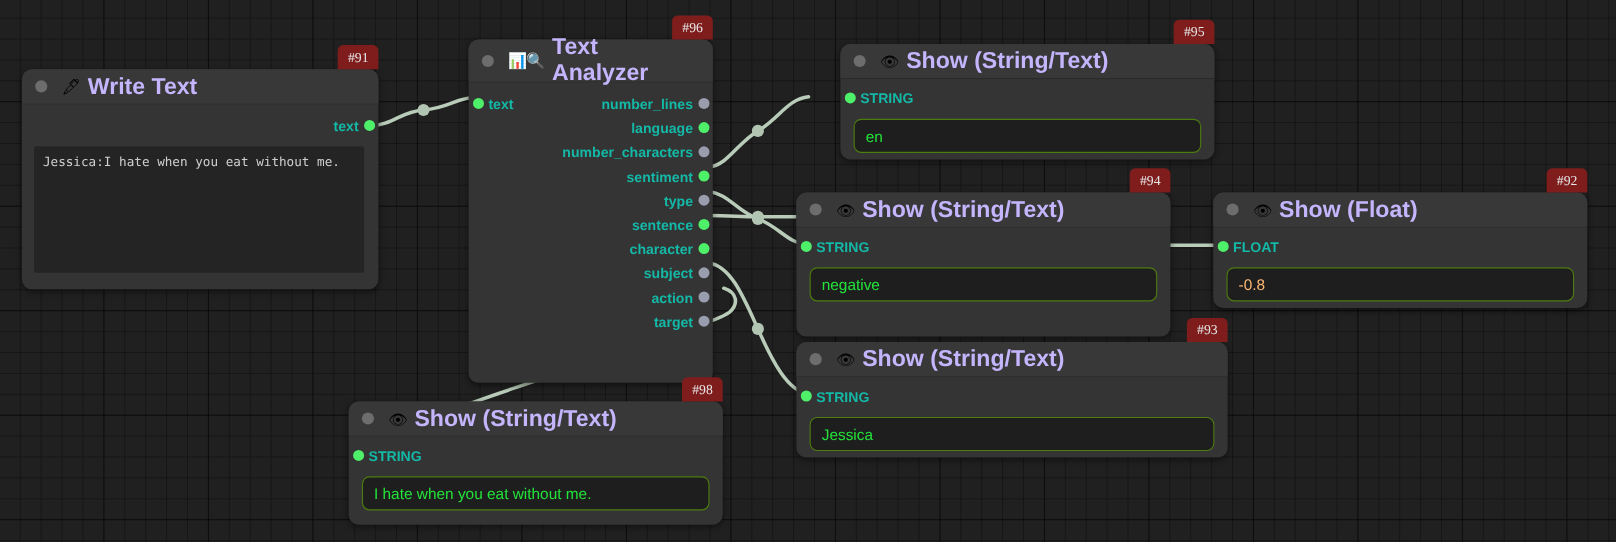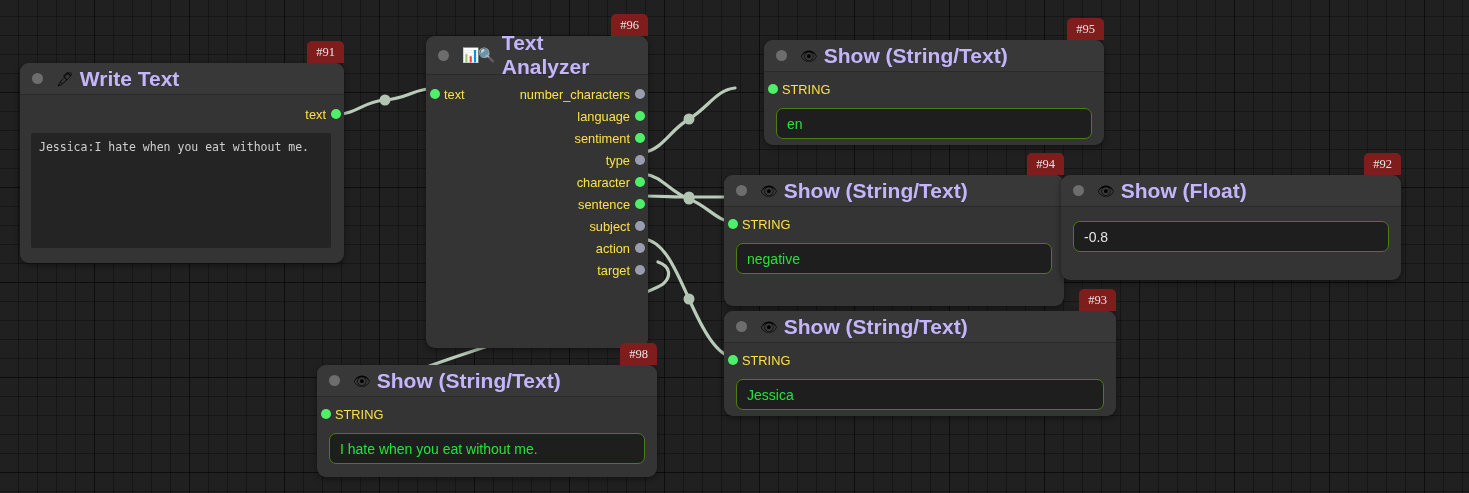--- a/index.html
+++ b/index.html
@@ -60,42 +60,42 @@
   .node-icon { font-size: 14px; margin-right: 7px; line-height: 1; letter-spacing: -1px; }
   .node-title-text { color: #c4b5fd; font-size: 21px; font-weight: bold; }
   .node-body { position: relative; padding: 0; }
   
   .port-row {
     display: flex; align-items: center;
     height: 22px; position: relative;
   }
   .port-row.out { justify-content: flex-end; padding-right: 18px; }
   .port-row.in { justify-content: flex-start; padding-left: 18px; }
-  .port-label { color: #fde047; font-size: 12.8px; white-space: nowrap; }
+  .port-label { color: #14b8a6; font-size: 12.8px; white-space: nowrap; font-weight: bold; }
   .port-dot {
     position: absolute; width: 10px; height: 10px; border-radius: 50%;
   }
   .port-dot.green { background: #4ef06a; }
   .port-dot.gray  { background: #9a9dae; }
   .port-row.out .port-dot { right: 3px; }
   .port-row.in  .port-dot { left: 4px; }
   
   .value-box {
     margin: 8px 12px 14px 12px;
     background: #1e1e1e;
     border: 1px solid #4d7c0f;
     border-radius: 7px;
     height: 31px;
     display: flex; align-items: center;
     padding: 0 10px;
     font-size: 14px;
     overflow: hidden; white-space: nowrap;
   }
   .value-box.str   { color: #23e23a; }
-  .value-box.float { color: #e5e5e5; }
+  .value-box.float { color: #fdba74; }
   .textarea-box {
     margin: 8px 13px 13px 11px;
     background: #242424;
     border: none; border-radius: 2px;
     height: 115px;
     padding: 7px 8px;
     color: #cfcfcf;
     font-family: "DejaVu Sans Mono", monospace;
     font-size: 11.5px;
     line-height: 14px;
@@ -151,41 +151,45 @@
       <span class="node-icon">📊🔍</span>
       <span class="node-title-text">Text Analyzer</span>
     </div>
     <div class="node-body" style="padding-top:8px;">
 
       <div class="port-row in" style="position:absolute; top:8px; left:0; width:120px;">
         <span class="port-dot green"></span>
         <span class="port-label">text</span>
       </div>
       <div class="port-row out">
+        <span class="port-label">number_lines</span>
+        <span class="port-dot gray"></span>
+      </div>
+      <div class="port-row out">
+        <span class="port-label">language</span>
+        <span class="port-dot green"></span>
+      </div>
+      <div class="port-row out">
         <span class="port-label">number_characters</span>
         <span class="port-dot gray"></span>
       </div>
       <div class="port-row out">
-        <span class="port-label">language</span>
-        <span class="port-dot green"></span>
-      </div>
-      <div class="port-row out">
         <span class="port-label">sentiment</span>
         <span class="port-dot green"></span>
       </div>
       <div class="port-row out">
         <span class="port-label">type</span>
         <span class="port-dot gray"></span>
       </div>
       <div class="port-row out">
+        <span class="port-label">sentence</span>
+        <span class="port-dot green"></span>
+      </div>
+      <div class="port-row out">
         <span class="port-label">character</span>
-        <span class="port-dot green"></span>
-      </div>
-      <div class="port-row out">
-        <span class="port-label">sentence</span>
         <span class="port-dot green"></span>
       </div>
       <div class="port-row out">
         <span class="port-label">subject</span>
         <span class="port-dot gray"></span>
       </div>
       <div class="port-row out">
         <span class="port-label">action</span>
         <span class="port-dot gray"></span>
       </div>
@@ -253,25 +257,29 @@
     </div>
     <div class="node-body" style="padding-top:6px;">
       <div class="port-row in">
         <span class="port-dot green"></span>
         <span class="port-label">STRING</span>
       </div>
       <div class="value-box str">I hate when you eat without me.</div>
     </div>
   </div>
 
-  <div class="node" style="left:1061px; top:175px; width:340px; height:105px;">
+  <div class="node" style="left:1103px; top:175px; width:340px; height:105px;">
     <div class="node-badge">#92</div>
     <div class="node-title">
       <span class="collapse-dot"></span>
       <span class="node-icon">👁</span>
       <span class="node-title-text">Show (Float)</span>
     </div>
     <div class="node-body" style="padding-top:6px;">
+      <div class="port-row in">
+        <span class="port-dot green"></span>
+        <span class="port-label">FLOAT</span>
+      </div>
       <div class="value-box float">-0.8</div>
     </div>
   </div>
 
 </div>
 
 </body></html>

